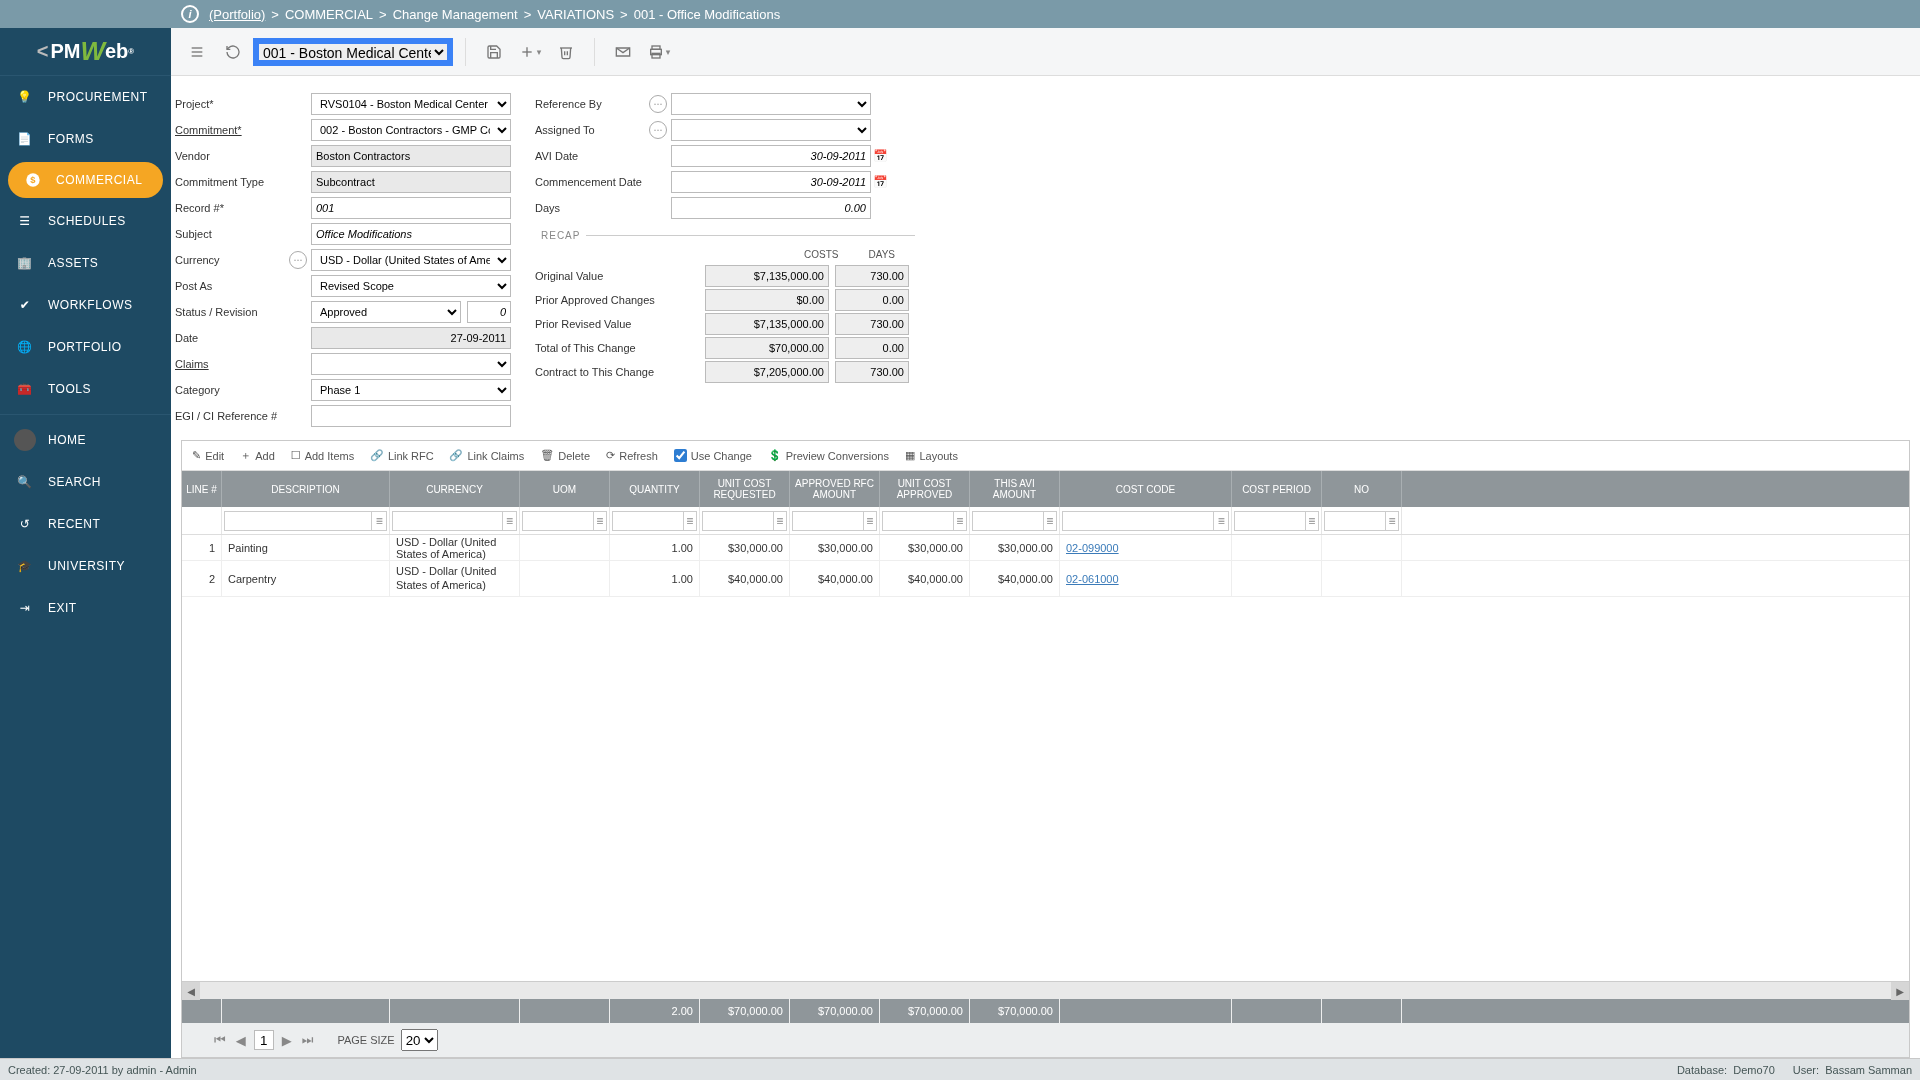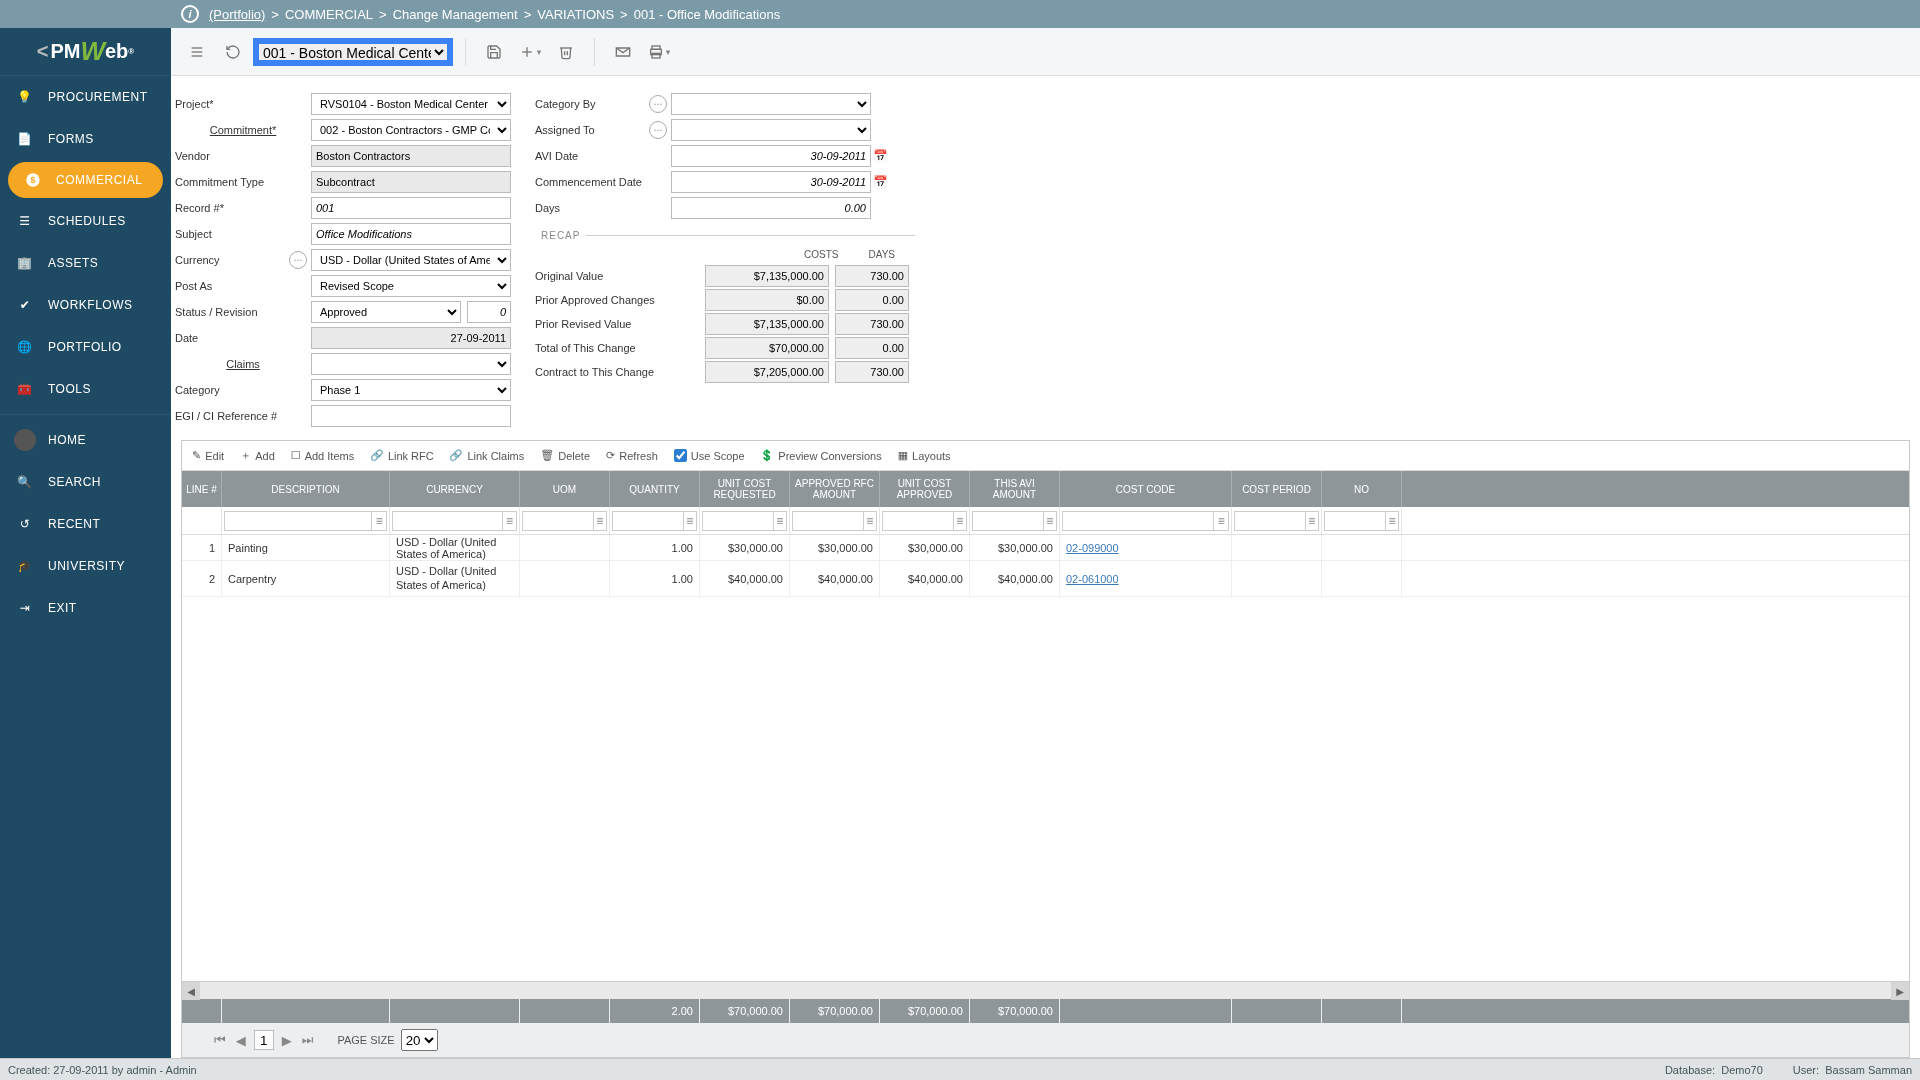--- a/index.html
+++ b/index.html
@@ -40,21 +40,21 @@
 
 .tabs { height:36px; background:#fff; border-bottom:1px solid #ddd; display:flex; align-items:stretch; padding:0 20px; gap:0; }
 .tab { padding:0 26px; display:flex; align-items:center; font-size:11px; letter-spacing:0.5px; color:#3b7bb9; cursor:pointer; }
 .tab.active { color:#e58b1f; border-bottom:2px solid #e58b1f; font-weight:bold; }
 
 
 .form-area { padding:16px 20px 4px 4px; display:flex; gap:20px; }
 .col { display:flex; flex-direction:column; gap:2px; }
 .row { display:flex; align-items:center; height:24px; }
 .row label { width:136px; font-size:11px; color:#333; }
-.row label.link { text-decoration:underline; cursor:pointer;text-align:center; }
+.row label.link { text-decoration:underline; cursor:pointer; }
 input[type=text].fld, select.fld { height:22px; border:1px solid #bbb; background:#f7f7f7; padding:0 4px; font-size:11px; width:200px; }
 input[type=text].fld.white { background:#fff;font-style:italic; }
 input[type=text].fld.ro { background:#e9e9e9; }
 select.fld { width:200px; background:#fff; }
 .dots-btn { width:18px; height:18px; border:1px solid #aaa; border-radius:50%; display:inline-flex; align-items:center; justify-content:center; font-size:9px; color:#666; margin-left:4px; cursor:pointer; background:#fff;}
 .date-wrap { display:flex; align-items:center; }
 .date-wrap input { text-align:right; width:184px; }
 .cal-icon { width:16px; height:16px; display:inline-flex; align-items:center; justify-content:center; color:#888; margin-left:2px; }
 .num-fld { text-align:right; width:124px; height:22px; border:1px solid #bbb; background:#eee; padding:0 4px; font-size:11px; }
 .num-fld.sm { width:74px; }
@@ -87,21 +87,21 @@
 .grid-hscroll .larrow, .grid-hscroll .rarrow { position:absolute; top:0; width:18px; height:18px; background:#d6d6d6; display:flex; align-items:center; justify-content:center; font-size:10px; color:#666;}
 .grid-hscroll .larrow{left:0;} .grid-hscroll .rarrow{right:0;}
 .grid-totals { display:flex; background:#8f969a; color:#fff; height:24px; font-size:11px; }
 .grid-pager { height:34px; background:#eceeef; display:flex; align-items:center; padding:0 30px; gap:6px; font-size:11px; color:#555;}
 .grid-pager .pbtn { color:#888; cursor:pointer; padding:0 2px; font-size:13px;}
 .grid-pager input.page { width:20px; height:20px; text-align:center; border:1px solid #bbb;}
 .grid-pager select { height:22px;}
 
 
 .status-bar { height:22px; background:#dfe3e5; border-top:1px solid #c8c8c8; display:flex; align-items:center; font-size:11px; color:#455; padding:0 8px; justify-content:space-between;}
-.status-bar .seg { display:flex; gap:30px; }
+.status-bar .seg { display:flex; gap:18px; }
 
 
 .c-line{width:40px;} .c-desc{width:168px;} .c-curr{width:130px;} .c-uom{width:90px;} .c-qty{width:90px;}
 .c-ucr{width:90px;} .c-arfc{width:90px;} .c-uca{width:90px;} .c-avi{width:90px;}
 .c-code{width:172px;} .c-period{width:90px;} .c-note{width:80px;}
 
 svg { width:16px; height:16px; }
 </style>
 </head>
 <body>
@@ -303,21 +303,21 @@
               <select class="fld"><option>Phase 1</option></select>
             </div>
           <div class="row">
               <label>EGI / CI Reference #</label>
               <input class="fld white" type="text" value="" style="">
             </div>
         </div>
 
         <div class="col" style="width:360px;">
           <div class="row">
-              <label>Category By</label>
+              <label>Reference By</label>
               <span class="dots-btn" style="margin-left:-22px;margin-right:4px;">⋯</span>
               <select class="fld"><option></option></select>
             </div>
           <div class="row">
               <label>Assigned To</label>
               <span class="dots-btn" style="margin-left:-22px;margin-right:4px;">⋯</span>
               <select class="fld"><option></option></select>
             </div>
           <div class="row">
               <label>AVI Date</label>
@@ -376,21 +376,21 @@
         <div class="grid-toolbar">
           <span class="gt-item">✎ <span>Edit</span></span>
           <span class="gt-item">＋ <span>Add</span></span>
           <span class="gt-item">☐ <span>Add Items</span></span>
           <span class="gt-item">🔗 <span>Link RFC</span></span>
           <span class="gt-item">🔗 <span>Link Claims</span></span>
           <span class="gt-item">🗑 <span>Delete</span></span>
           <span class="gt-item">⟳ <span>Refresh</span></span>
           <span class="gt-item">
               <input type="checkbox" checked="" style=""> 
-              <span>Use Scope</span>
+              <span>Use Change</span>
             </span>
           <span class="gt-item">💲 <span>Preview Conversions</span></span>
           <span class="gt-item">▦ <span>Layouts</span></span>
         </div>
         <div class="grid-head">
           <div class="gh c-line">LINE #</div>
           <div class="gh c-desc">DESCRIPTION</div>
           <div class="gh c-curr">CURRENCY</div>
           <div class="gh c-uom">UOM</div>
           <div class="gh c-qty">QUANTITY</div>

